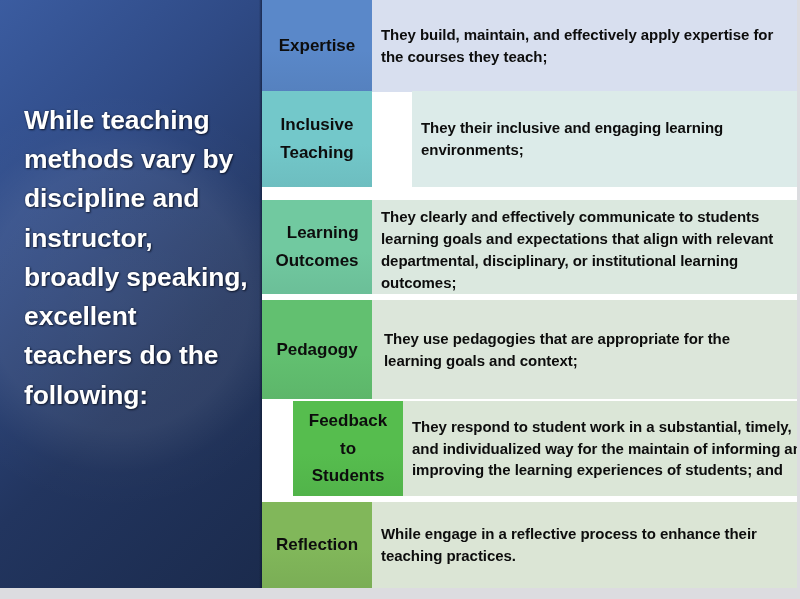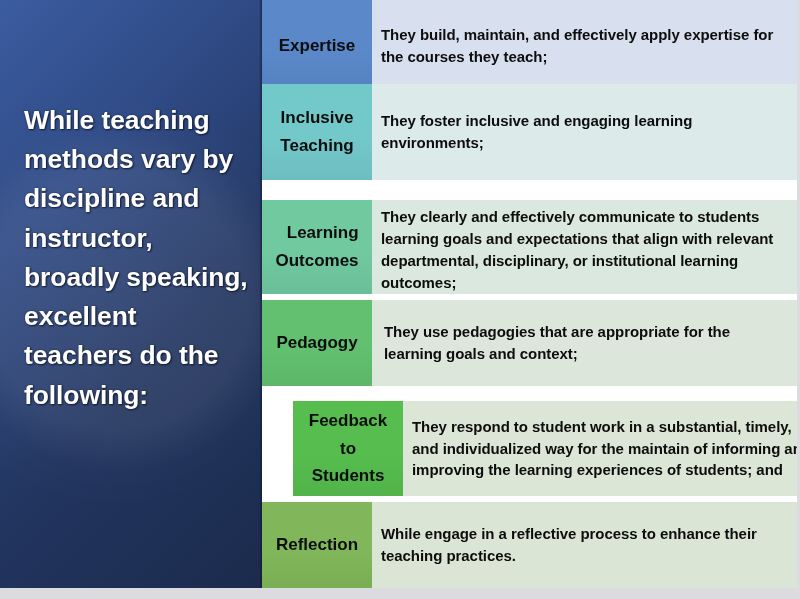--- a/index.html
+++ b/index.html
@@ -93,23 +93,23 @@
   .desc-text {
     color: #0d0d0d;
     font-size: 15px;
     font-weight: bold;
     line-height: 1.46;
     letter-spacing: -0.05px;
   }
 
   
   #row-0 { top: 0px;   height: 92px;  }
-  #row-1 { top: 84px;  height: 96px;  }
+  #row-1 { top: 91px;  height: 96px; gap: 40px;  }
   #row-2 { top: 200px; height: 94px;  }
-  #row-3 { top: 300px; height: 86px;  }
+  #row-3 { top: 300px; height: 99px;  }
   #row-4 { top: 401px; height: 95px; margin-left: 31px;  }
   #row-5 { top: 502px; height: 86px;  }
 
   
   #bottom-strip {
     position: absolute;
     left: 0;
     top: 588px;
     width: 800px;
     height: 11px;
@@ -142,21 +142,21 @@
       <div class="desc-cell" style="background: rgb(216, 223, 239);">
         <span class="desc-text">They build, maintain, and effectively apply expertise for the courses they teach;</span>
       </div>
     </div>
 
     <div class="row" id="row-1">
       <div class="label-cell" style="background: linear-gradient(rgb(115, 200, 202) 0%, rgb(115, 200, 202) 55%, rgba(0, 0, 0, 0.05) 100%), rgb(115, 200, 202);">
         <span>Inclusive<br>Teaching</span>
       </div>
       <div class="desc-cell" style="background: rgb(220, 235, 233);">
-        <span class="desc-text">They foster inclusive and engaging learning environments;</span>
+        <span class="desc-text">They their inclusive and engaging learning environments;</span>
       </div>
     </div>
 
     <div class="row" id="row-2">
       <div class="label-cell" style="background: linear-gradient(rgb(113, 201, 160) 0%, rgb(113, 201, 160) 55%, rgba(0, 0, 0, 0.05) 100%), rgb(113, 201, 160); text-align: right;">
         <span>Learning<br>Outcomes</span>
       </div>
       <div class="desc-cell" style="background: rgb(219, 232, 223); align-items: flex-end;">
         <span class="desc-text">They clearly and effectively communicate to students learning goals and expectations that align with relevant departmental, disciplinary, or institutional learning outcomes;</span>
       </div>

